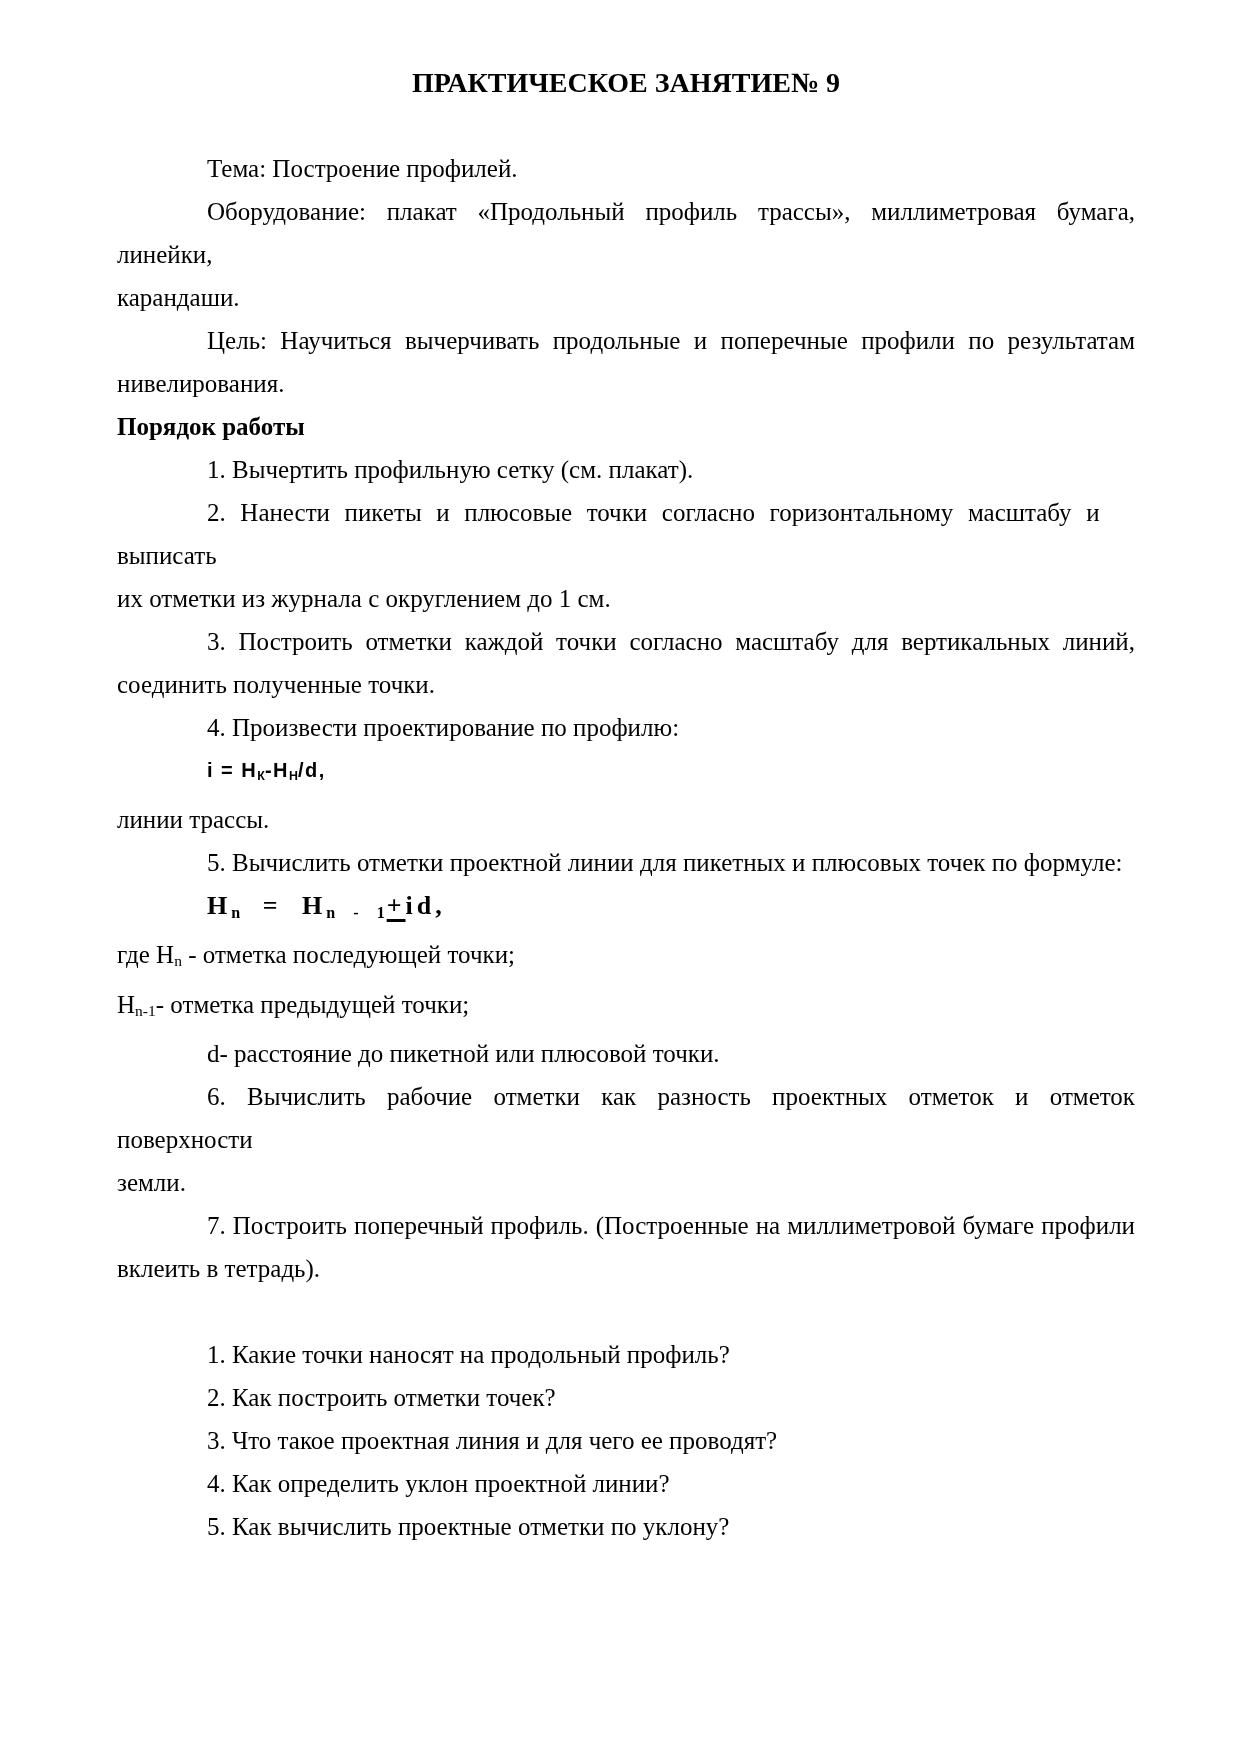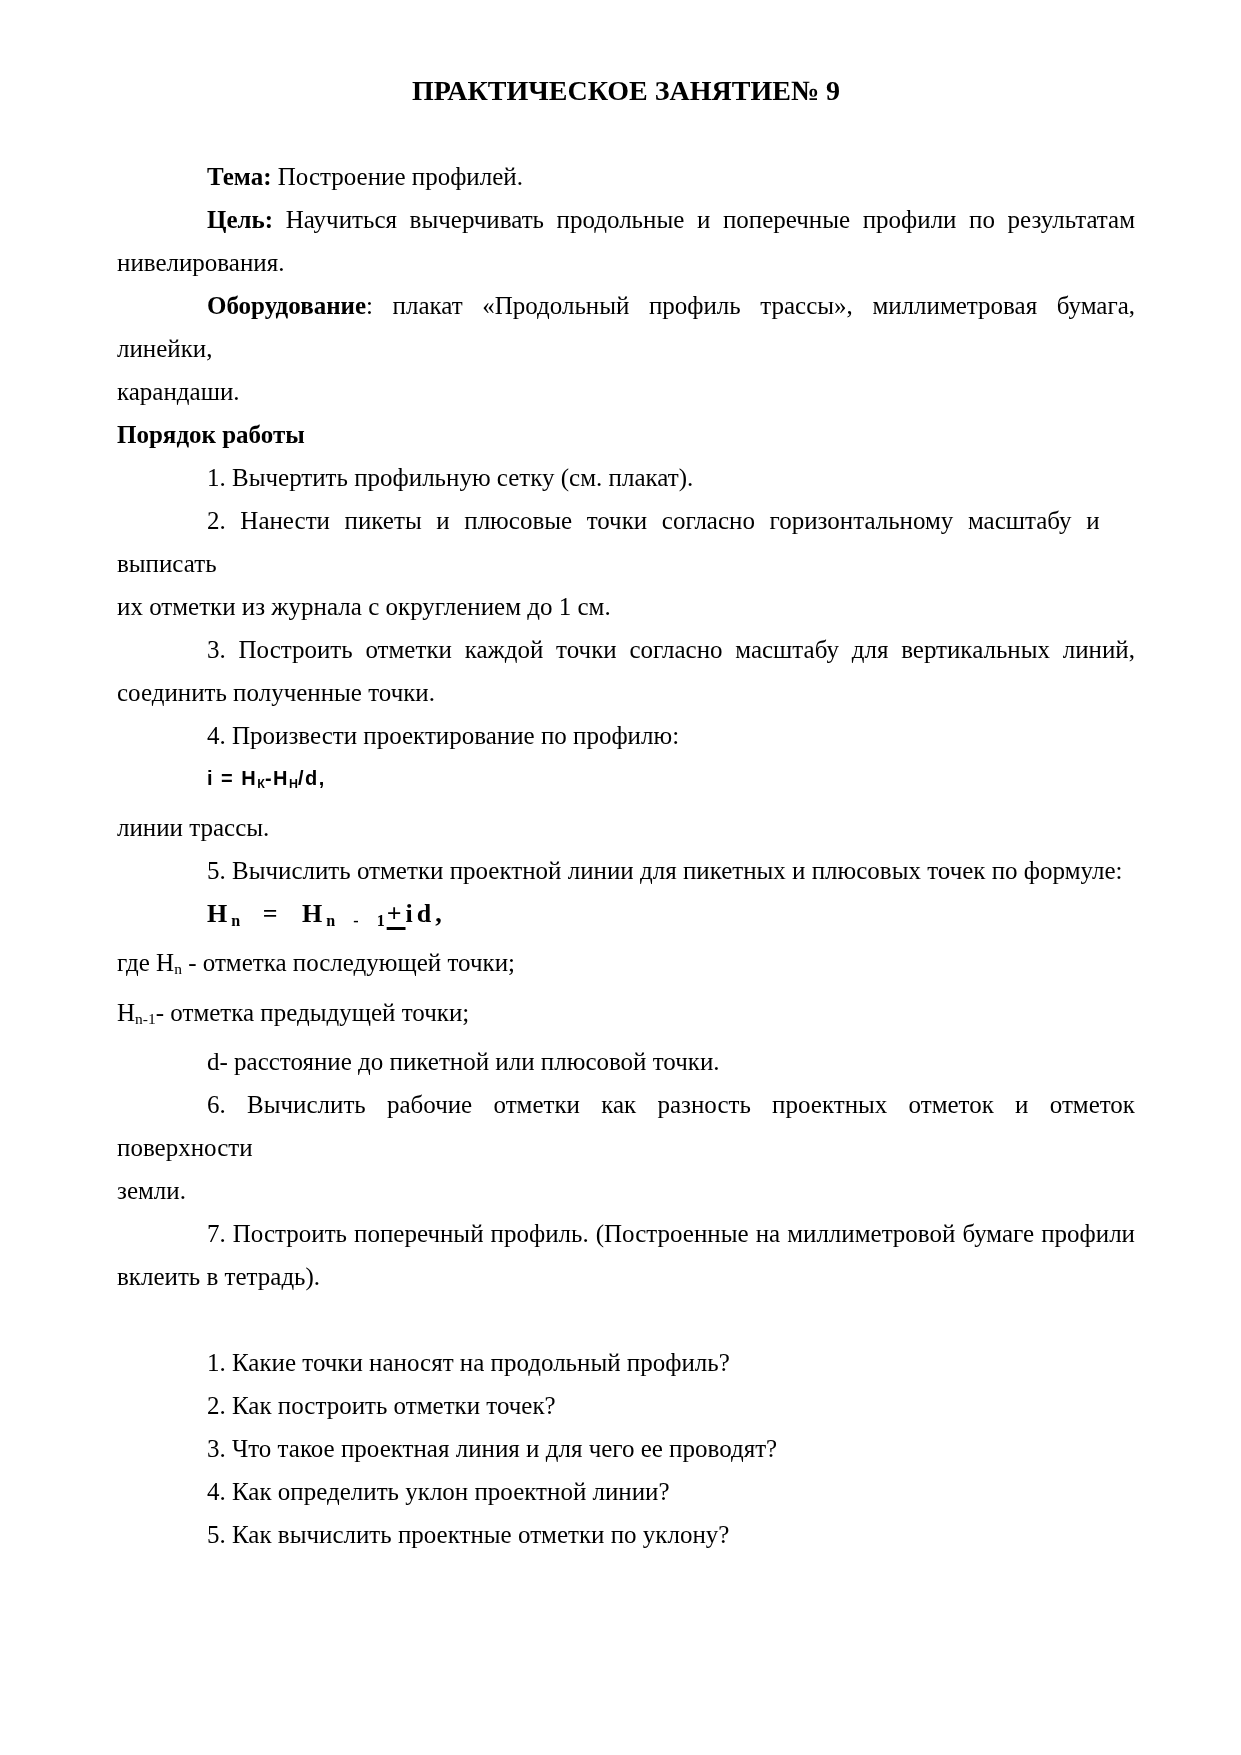--- a/index.html
+++ b/index.html
@@ -12,51 +12,51 @@
   .page{
     box-sizing:border-box;
     width:1241px;height:1755px;
     padding:53px 106px 0 117px;
     background:#fff;
   }
   .title{
     font-size:28px;font-weight:bold;
     text-align:center;
     line-height:43px;
-    margin:16px 0 43px 0;
+    margin:8px 0 43px 0;
   }
   .para{font-size:25px;line-height:43px;}
   .para.bold{font-weight:bold;}
   .para.sans{font-family:"Liberation Sans","DejaVu Sans",sans-serif;font-size:20px;letter-spacing:1.5px;}
   .para.spaced{letter-spacing:4px;word-spacing:10px;font-size:26px;}
   .para.spacer{height:43px;}
   .ln{min-height:43px;}
   .ln.j{text-align:justify;text-align-last:justify;}
   .para.indent .ln.first{text-indent:90px;}
-  .b{font-weight:bold;}
+  .b{font-weight:normal;}
   .sub{font-size:0.62em;vertical-align:-0.22em;letter-spacing:0;}
   .para.spaced .sub{letter-spacing:2px;}
   .pm{text-decoration:underline;text-underline-offset:5px;text-decoration-thickness:2.5px;}
 </style>
 </head>
 <body>
 
 <div class="page">
   <h1 class="title">ПРАКТИЧЕСКОЕ ЗАНЯТИЕ№ 9</h1>
   <div>
       <div class="para indent">
         <div class="ln first"><span class="b">Тема:</span><span> Построение профилей.</span></div>
       </div>
       <div class="para indent">
+        <div class="ln j first"><span class="b">Оборудование</span><span>: плакат «Продольный профиль трассы», миллиметровая бумага, линейки,</span></div>
+        <div class="ln"><span>карандаши.</span></div>
+      </div>
+      <div class="para indent">
         <div class="ln j first"><span class="b">Цель:</span><span> Научиться вычерчивать продольные и поперечные профили по результатам</span></div>
         <div class="ln"><span>нивелирования.</span></div>
-      </div>
-      <div class="para indent">
-        <div class="ln j first"><span class="b">Оборудование</span><span>: плакат «Продольный профиль трассы», миллиметровая бумага, линейки,</span></div>
-        <div class="ln"><span>карандаши.</span></div>
       </div>
       <div class="para bold">
         <div class="ln first"><span>Порядок работы</span></div>
       </div>
       <div class="para indent">
         <div class="ln first"><span>1. Вычертить профильную сетку (см. плакат).</span></div>
       </div>
       <div class="para indent">
         <div class="ln j first"><span>2. Нанести пикеты и плюсовые точки согласно горизонтальному масштабу и&nbsp;&nbsp;&nbsp; выписать</span></div>
         <div class="ln"><span>их отметки из журнала с округлением до 1 см.</span></div>

